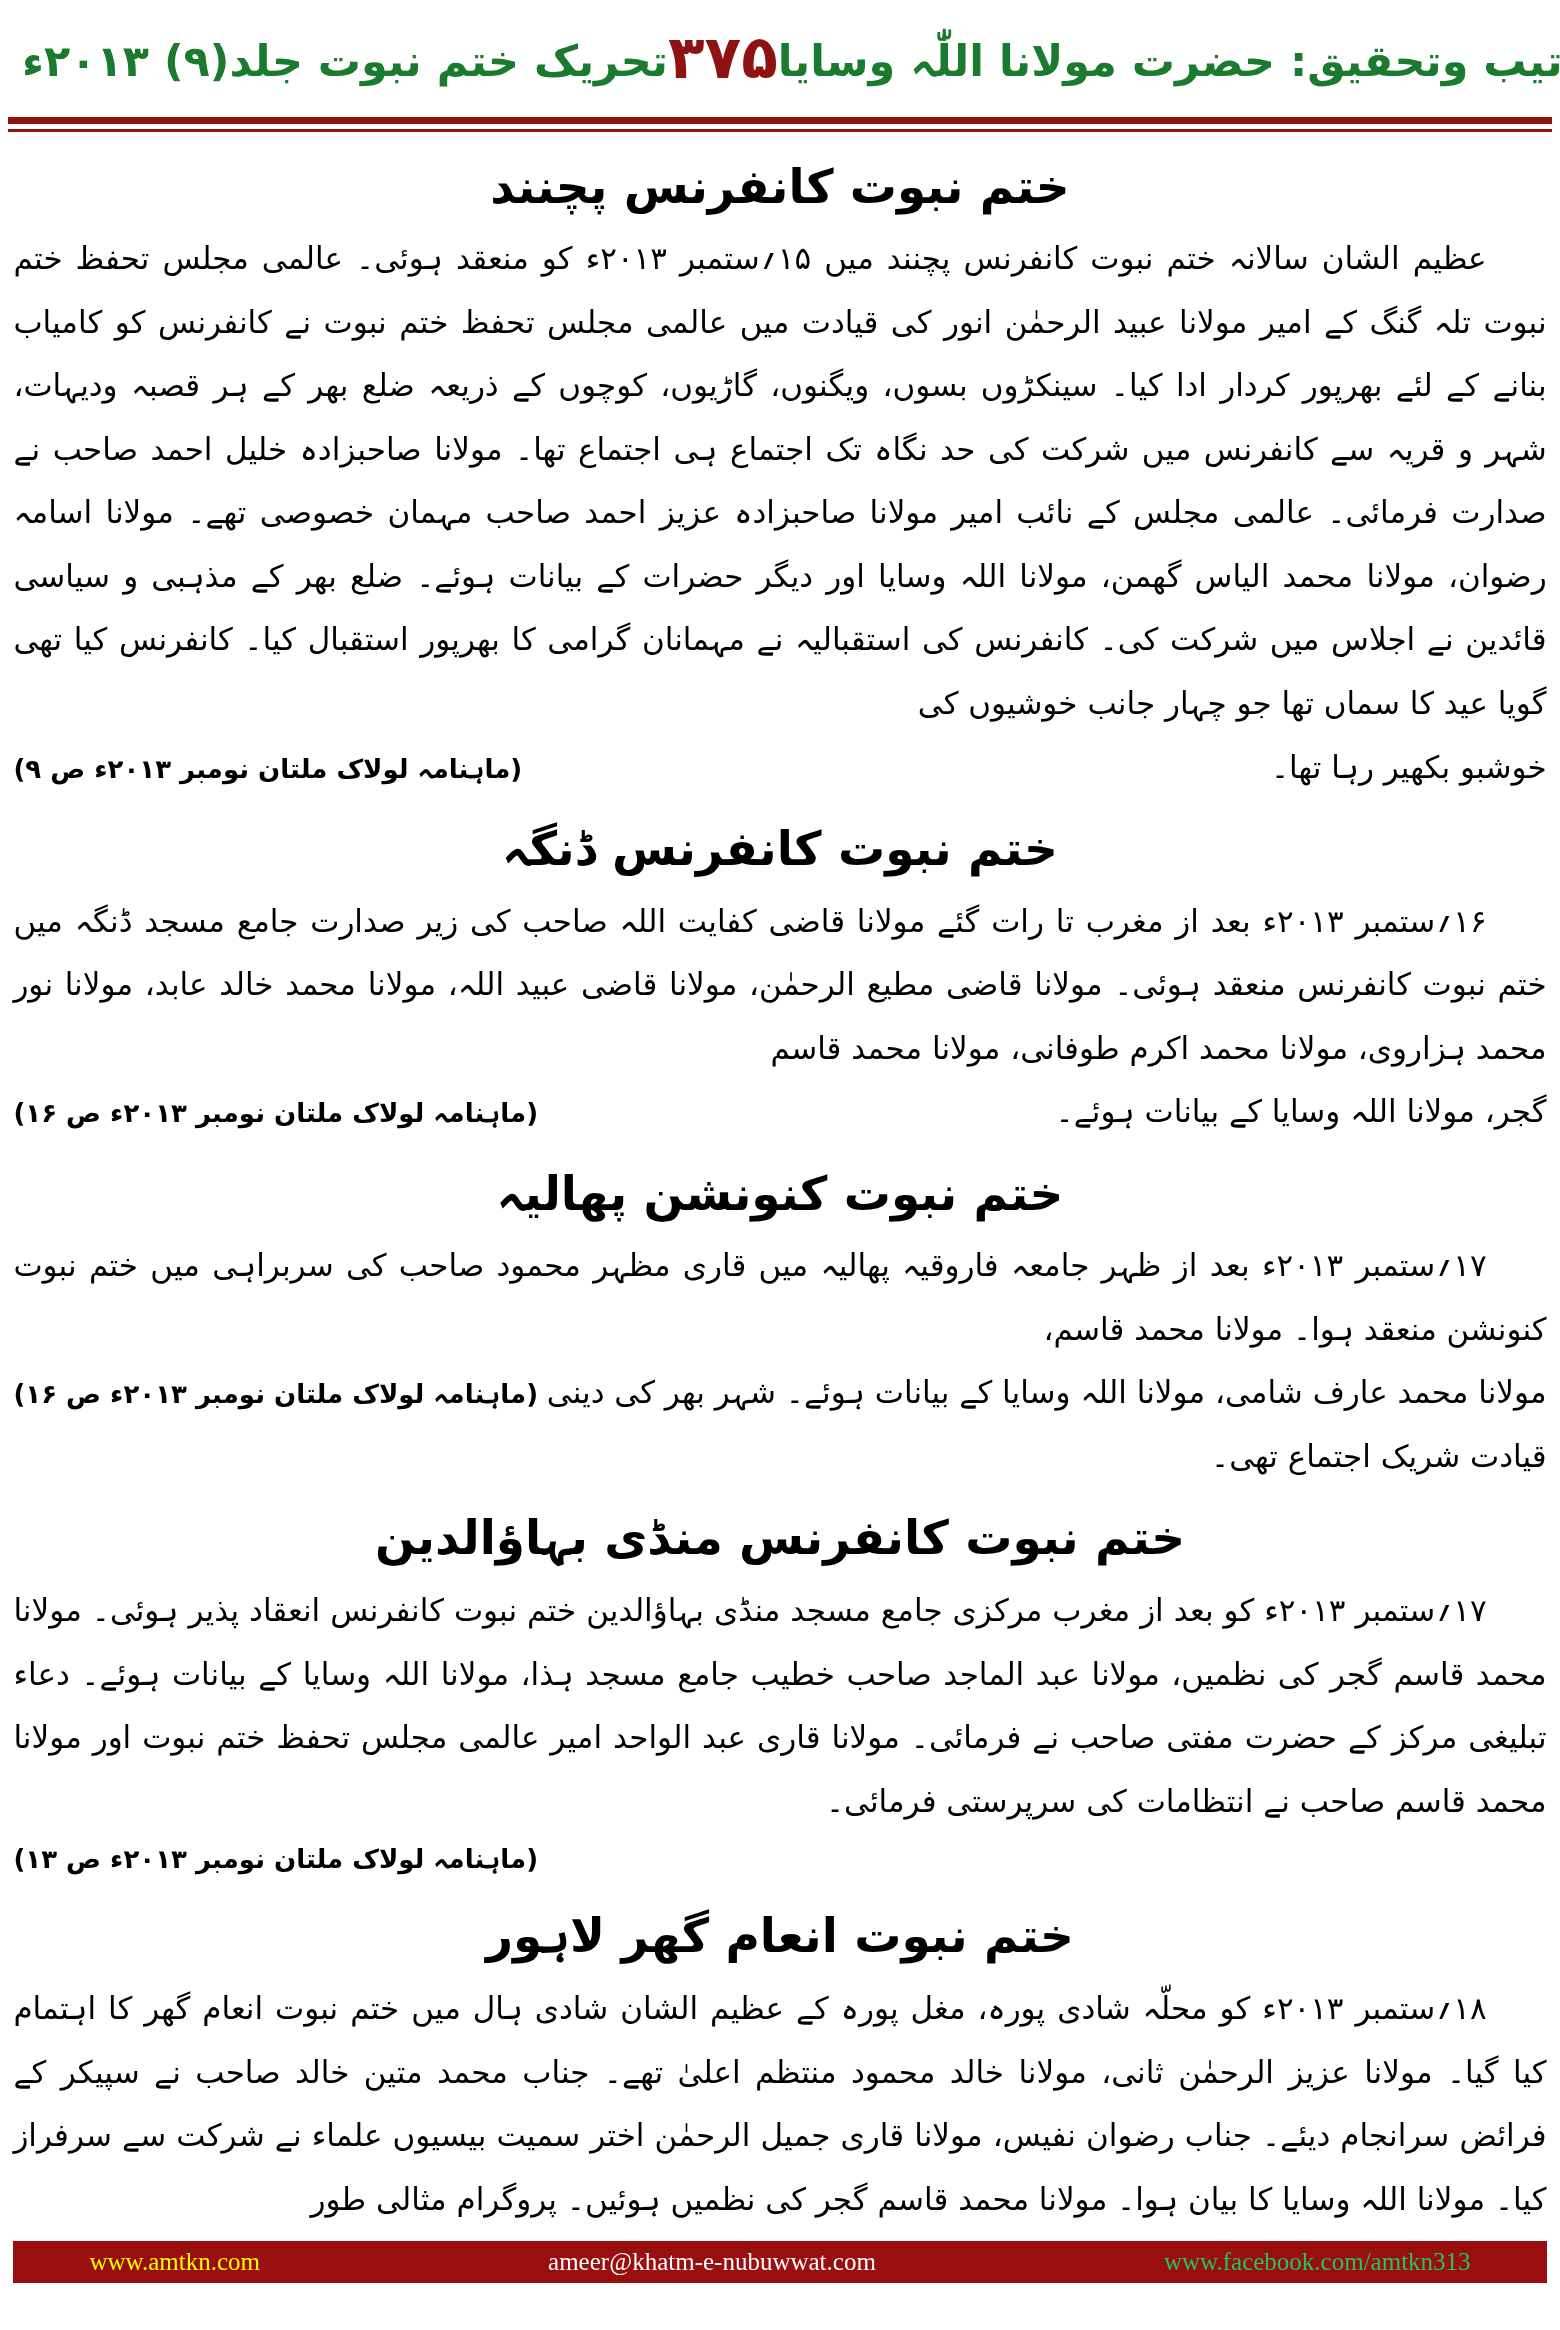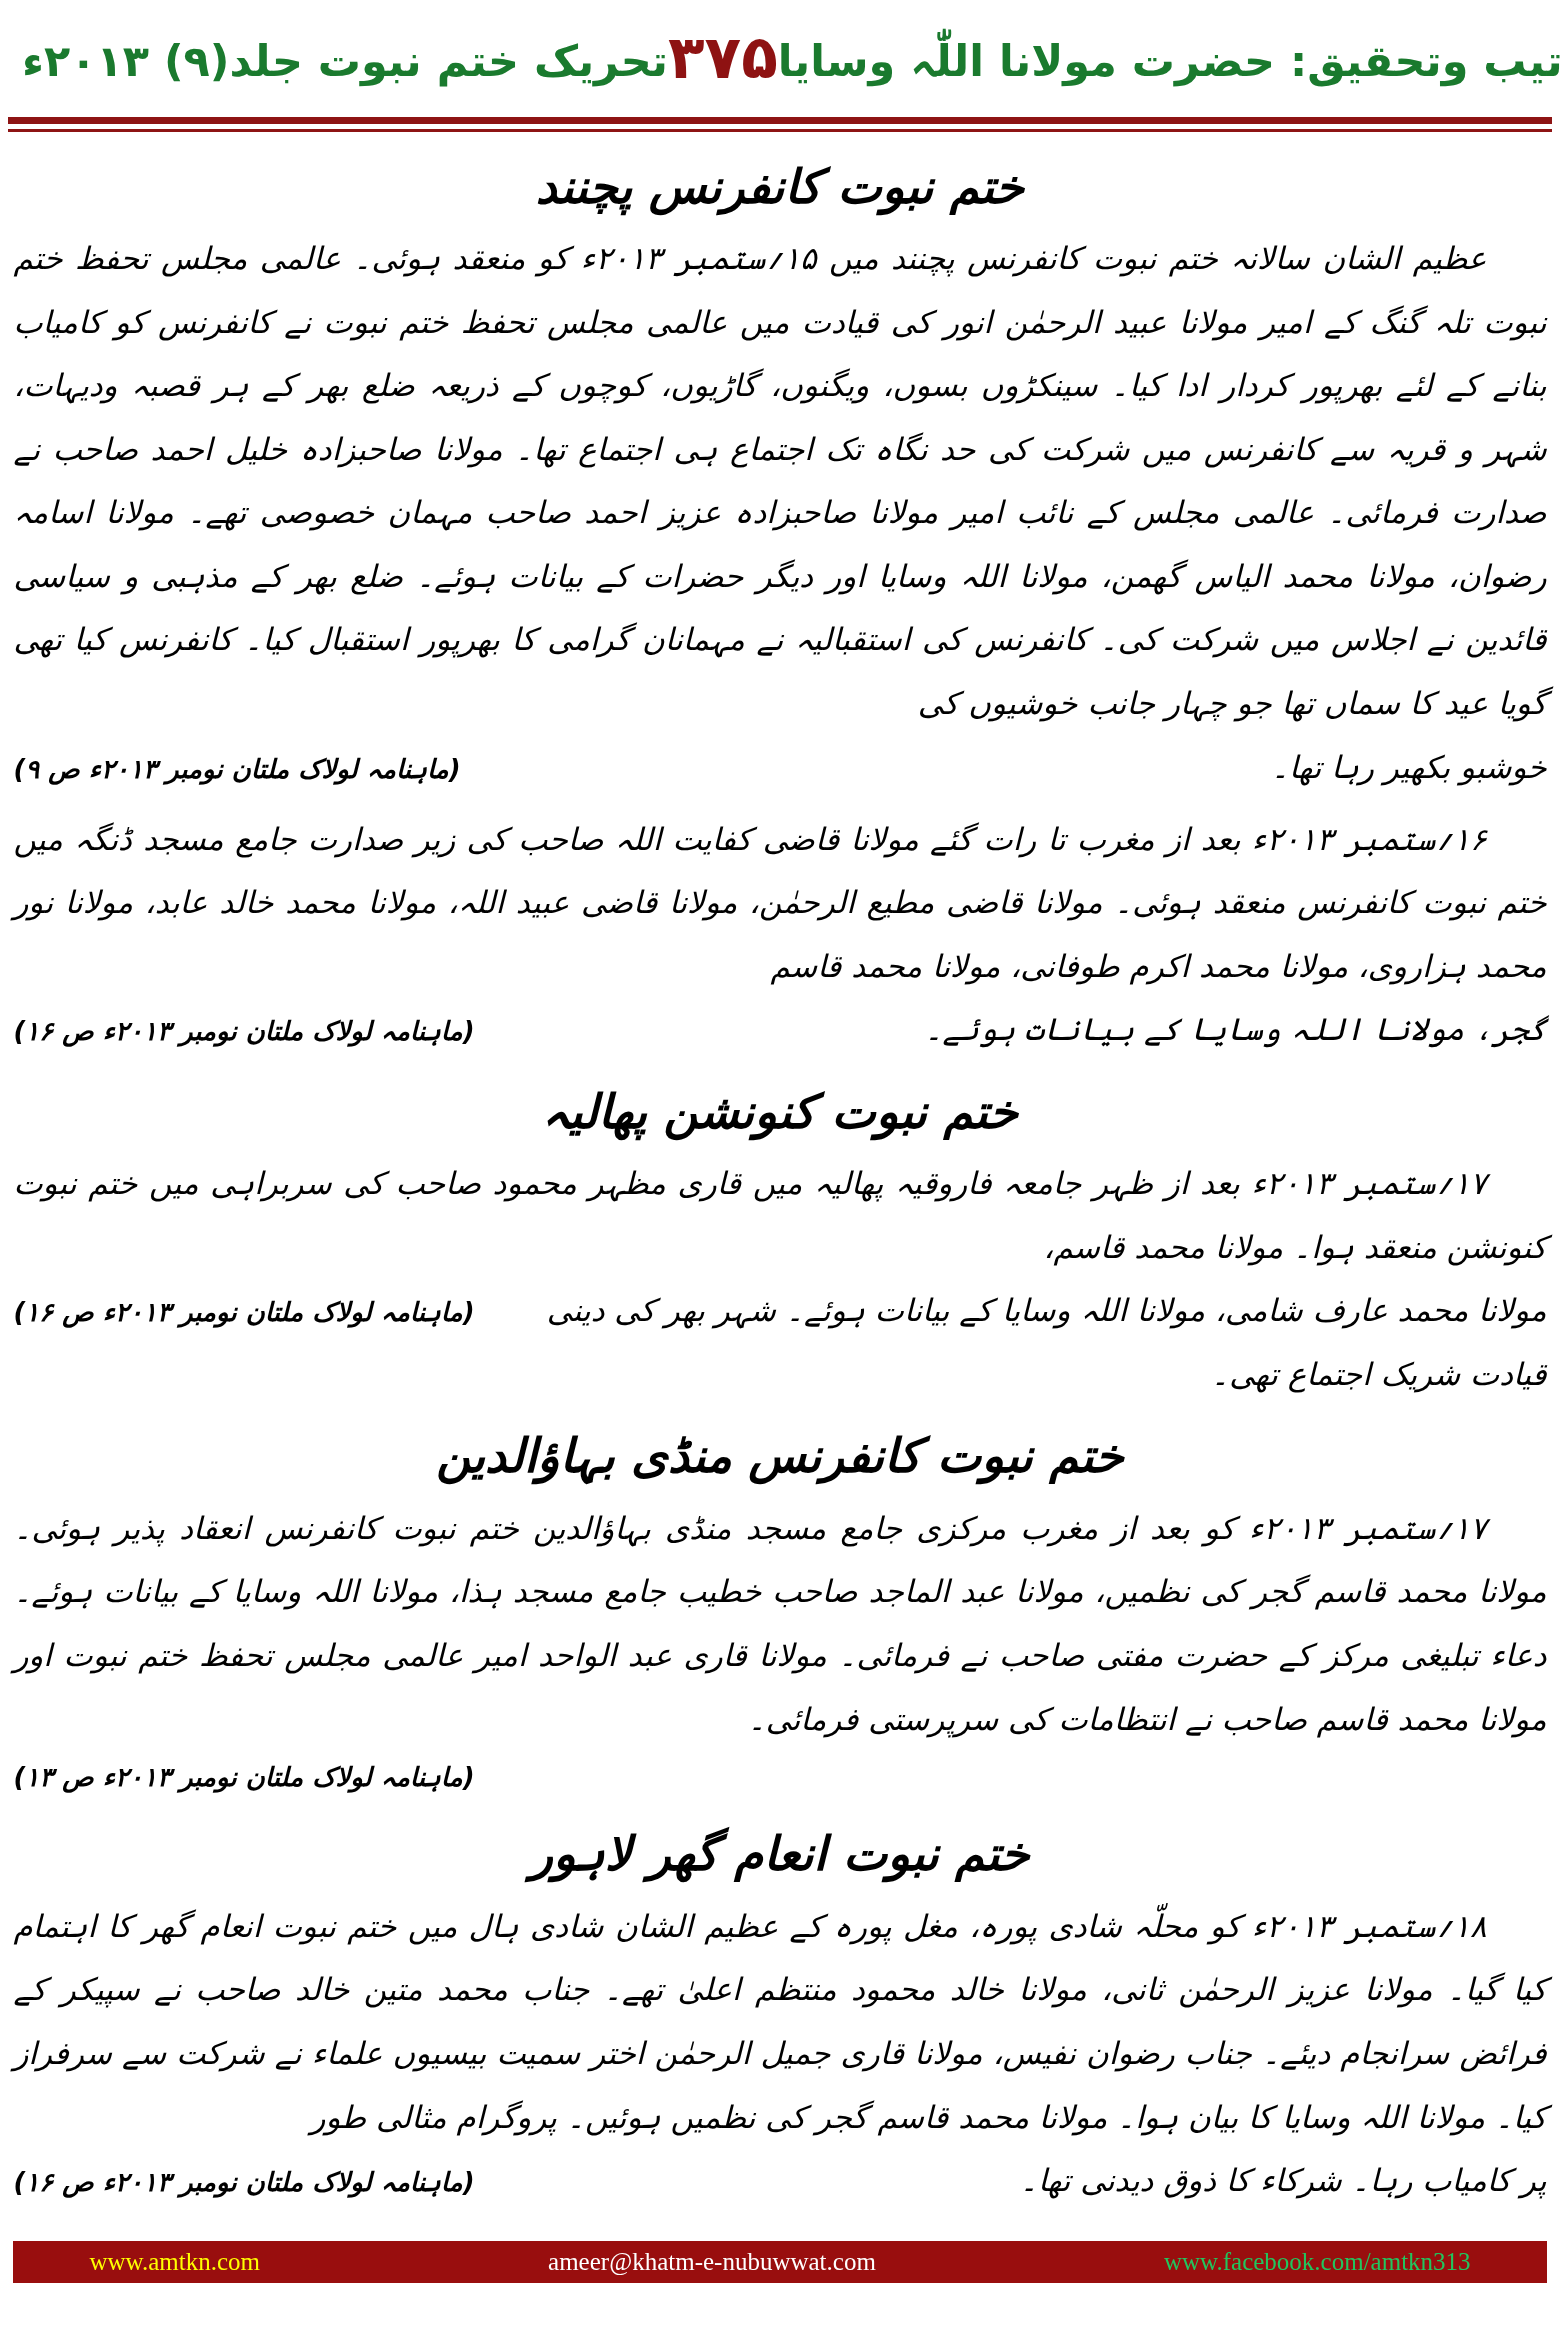--- a/index.html
+++ b/index.html
@@ -34,21 +34,21 @@
     font-weight:bold;
     font-size:60px;
     line-height:1.1;
     margin-top:-5px;
   }
   .rule-wrap{margin:23.5px 8.4px 0 8.4px;}
   .rule-thick{height:7.6px;background:#8e1414;}
   .rule-gap{height:5px;background:#ffffff;}
   .rule-thin{height:2.5px;background:#8e1414;}
   
-  .content{padding:5px 13.4px 0 13.4px;font-style:italic;}
+  .content{padding:5px 13.4px 0 13.4px;}
   .section{margin-top:8.4px;}
   .section h2{
     margin:15px 0 5px 0;
     text-align:center;
     font-size:47px;
     font-weight:bold;
     color:#000000;
     line-height:1.5;
   }
   .para{
@@ -118,20 +118,21 @@
     <div class="section">
       <h2>ختم نبوت کانفرنس پچنند</h2>
       <p class="para">عظیم الشان سالانہ ختم نبوت کانفرنس پچنند میں ۱۵؍ستمبر ۲۰۱۳ء کو منعقد ہوئی۔ عالمی مجلس تحفظ ختم نبوت تلہ گنگ کے امیر مولانا عبید الرحمٰن انور کی قیادت میں عالمی مجلس تحفظ ختم نبوت نے کانفرنس کو کامیاب بنانے کے لئے بھرپور کردار ادا کیا۔ سینکڑوں بسوں، ویگنوں، گاڑیوں، کوچوں کے ذریعہ ضلع بھر کے ہر قصبہ ودیہات، شہر و قریہ سے کانفرنس میں شرکت کی حد نگاہ تک اجتماع ہی اجتماع تھا۔ مولانا صاحبزادہ خلیل احمد صاحب نے صدارت فرمائی۔ عالمی مجلس کے نائب امیر مولانا صاحبزادہ عزیز احمد صاحب مہمان خصوصی تھے۔ مولانا اسامہ رضوان، مولانا محمد الیاس گھمن، مولانا اللہ وسایا اور دیگر حضرات کے بیانات ہوئے۔ ضلع بھر کے مذہبی و سیاسی قائدین نے اجلاس میں شرکت کی۔ کانفرنس کی استقبالیہ نے مہمانان گرامی کا بھرپور استقبال کیا۔ کانفرنس کیا تھی گویا عید کا سماں تھا جو چہار جانب خوشیوں کی</p>
       <div class="tail-row">
         <span class="tail">خوشبو بکھیر رہا تھا۔</span>
         <span class="citation">(ماہنامہ لولاک ملتان نومبر ۲۰۱۳ء ص ۹)</span>
       </div>
     </div>
 
     <div class="section">
+      <h2>ختم نبوت کانفرنس ڈنگہ</h2>
       <p class="para">۱۶؍ستمبر ۲۰۱۳ء بعد از مغرب تا رات گئے مولانا قاضی کفایت اللہ صاحب کی زیر صدارت جامع مسجد ڈنگہ میں ختم نبوت کانفرنس منعقد ہوئی۔ مولانا قاضی مطیع الرحمٰن، مولانا قاضی عبید اللہ، مولانا محمد خالد عابد، مولانا نور محمد ہزاروی، مولانا محمد اکرم طوفانی، مولانا محمد قاسم</p>
       <div class="tail-row">
         <span class="tail">گجر، مولانا اللہ وسایا کے بیانات ہوئے۔</span>
         <span class="citation">(ماہنامہ لولاک ملتان نومبر ۲۰۱۳ء ص ۱۶)</span>
       </div>
     </div>
 
     <div class="section">
       <h2>ختم نبوت کنونشن پھالیہ</h2>
       <p class="para">۱۷؍ستمبر ۲۰۱۳ء بعد از ظہر جامعہ فاروقیہ پھالیہ میں قاری مظہر محمود صاحب کی سربراہی میں ختم نبوت کنونشن منعقد ہوا۔ مولانا محمد قاسم،</p>

